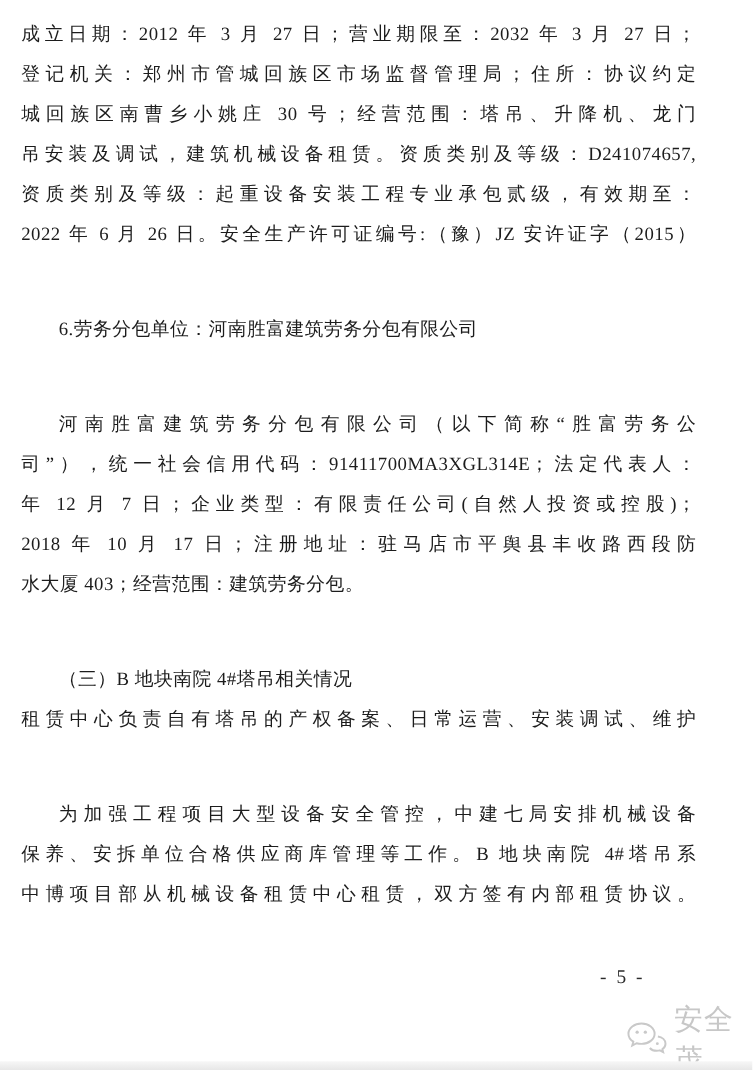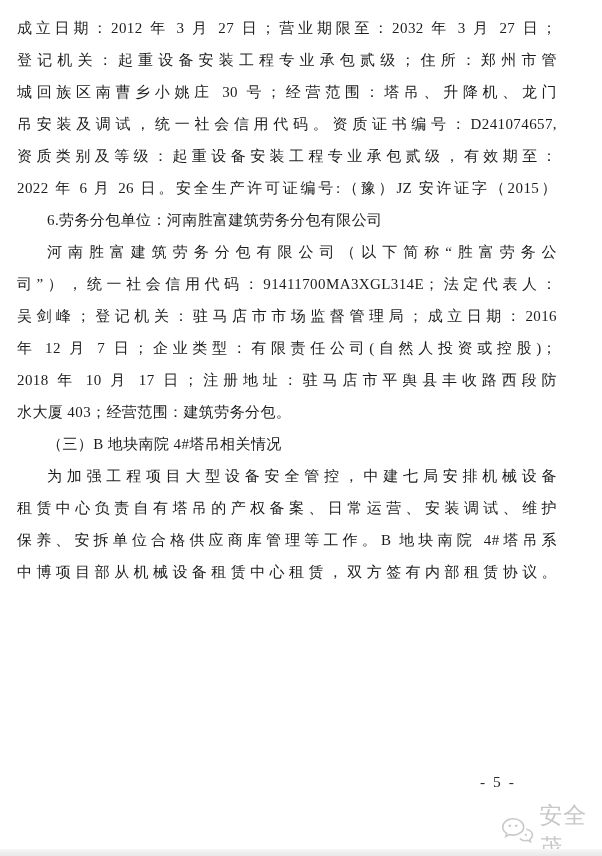--- a/index.html
+++ b/index.html
@@ -36,20 +36,21 @@
   .line.j {
     white-space: normal;
     text-align: justify;
     text-align-last: justify;
     text-justify: inter-character;
     text-justify: distribute;
     overflow: hidden;
   }
   .line.i {
     text-indent: 2em;
+    margin-top: 44px;
   }
   .page-number {
     position: absolute;
     left: 461px;
     top: 773px;
     width: 74px;
     text-align: center;
     font-size: 15.5px;
     letter-spacing: 2px;
     color: #2a2a2a;
@@ -79,35 +80,34 @@
     background: linear-gradient(to bottom, #f7f7f7, #e7e7e7);
   }
 </style>
 </head>
 <body>
 
 <div class="page">
 
   <div class="text-block">
     <div class="line j">成立日期：2012 年 3 月 27 日；营业期限至：2032 年 3 月 27 日；</div>
-    <div class="line j">登记机关：起重设备安装工程专业承包贰级；住所：郑州市管</div>
+    <div class="line j">登记机关：郑州市管城回族区市场监督管理局；住所：协议约定</div>
     <div class="line j">城回族区南曹乡小姚庄 30 号；经营范围：塔吊、升降机、龙门</div>
-    <div class="line j">吊安装及调试，统一社会信用代码。资质证书编号：D241074657,</div>
+    <div class="line j">吊安装及调试，建筑机械设备租赁。资质类别及等级：D241074657,</div>
     <div class="line j">资质类别及等级：起重设备安装工程专业承包贰级，有效期至：</div>
     <div class="line j">2022 年 6 月 26 日。安全生产许可证编号:（豫）JZ 安许证字（2015）</div>
     <div class="line i">6.劳务分包单位：河南胜富建筑劳务分包有限公司</div>
     <div class="line i j">河南胜富建筑劳务分包有限公司（以下简称“胜富劳务公</div>
     <div class="line j">司”），统一社会信用代码：91411700MA3XGL314E；法定代表人：</div>
-    <div class="line j">吴剑峰；登记机关：驻马店市市场监督管理局；成立日期：2016</div>
     <div class="line j">年 12 月 7 日；企业类型：有限责任公司(自然人投资或控股)；</div>
     <div class="line j">2018 年 10 月 17 日；注册地址：驻马店市平舆县丰收路西段防</div>
     <div class="line">水大厦 403；经营范围：建筑劳务分包。</div>
     <div class="line i">（三）B 地块南院 4#塔吊相关情况</div>
+    <div class="line j">租赁中心负责自有塔吊的产权备案、日常运营、安装调试、维护</div>
     <div class="line i j">为加强工程项目大型设备安全管控，中建七局安排机械设备</div>
-    <div class="line j">租赁中心负责自有塔吊的产权备案、日常运营、安装调试、维护</div>
     <div class="line j">保养、安拆单位合格供应商库管理等工作。B 地块南院 4#塔吊系</div>
     <div class="line j">中博项目部从机械设备租赁中心租赁，双方签有内部租赁协议。</div>
   </div>
 
   <div class="page-number">- 5 -</div>
 
   <div class="watermark">
     <svg width="38" height="32" viewBox="0 0 38 32" fill="none" xmlns="http://www.w3.org/2000/svg">
       <path d="M14 2 C7.4 2 2 6.2 2 11.4 c0 3 1.8 5.6 4.5 7.3 l-1 3.5 4 -2.1 c1.4 0.4 2.9 0.6 4.5 0.6 c6.6 0 12 -4.2 12 -9.3 C26 6.2 20.6 2 14 2 Z" stroke="#c9c9c9" stroke-width="1.8"></path>
       <circle cx="10" cy="10" r="1.5" fill="#c9c9c9"></circle>

